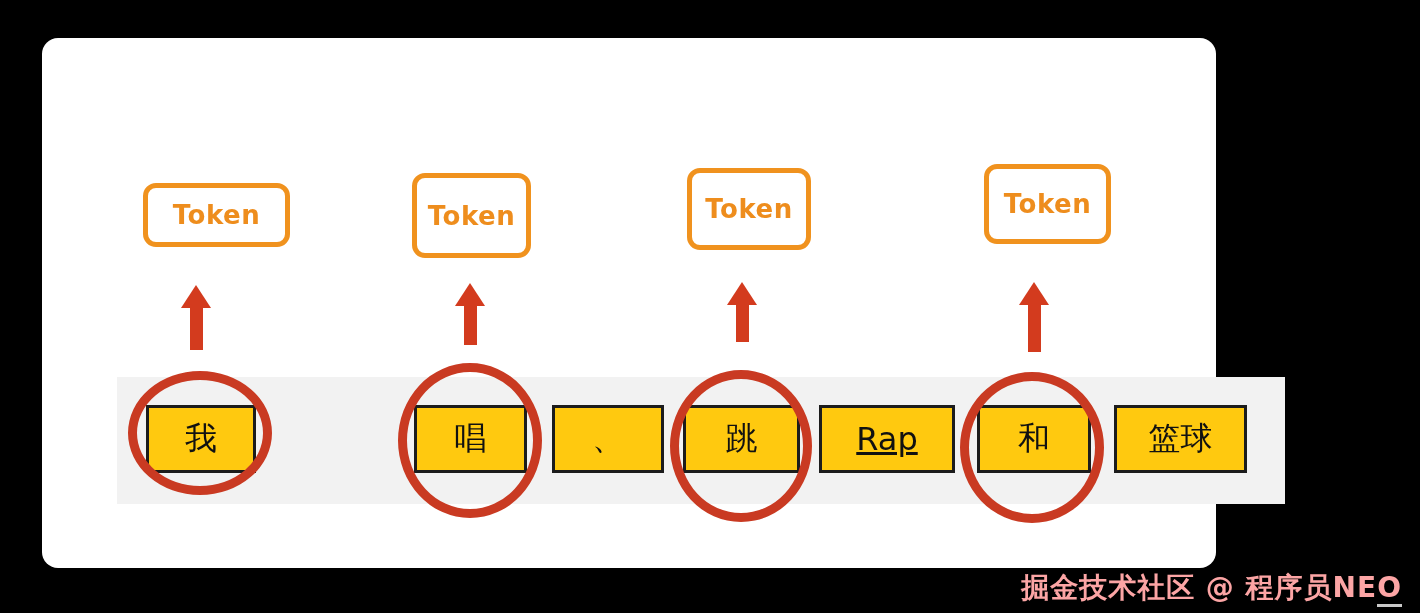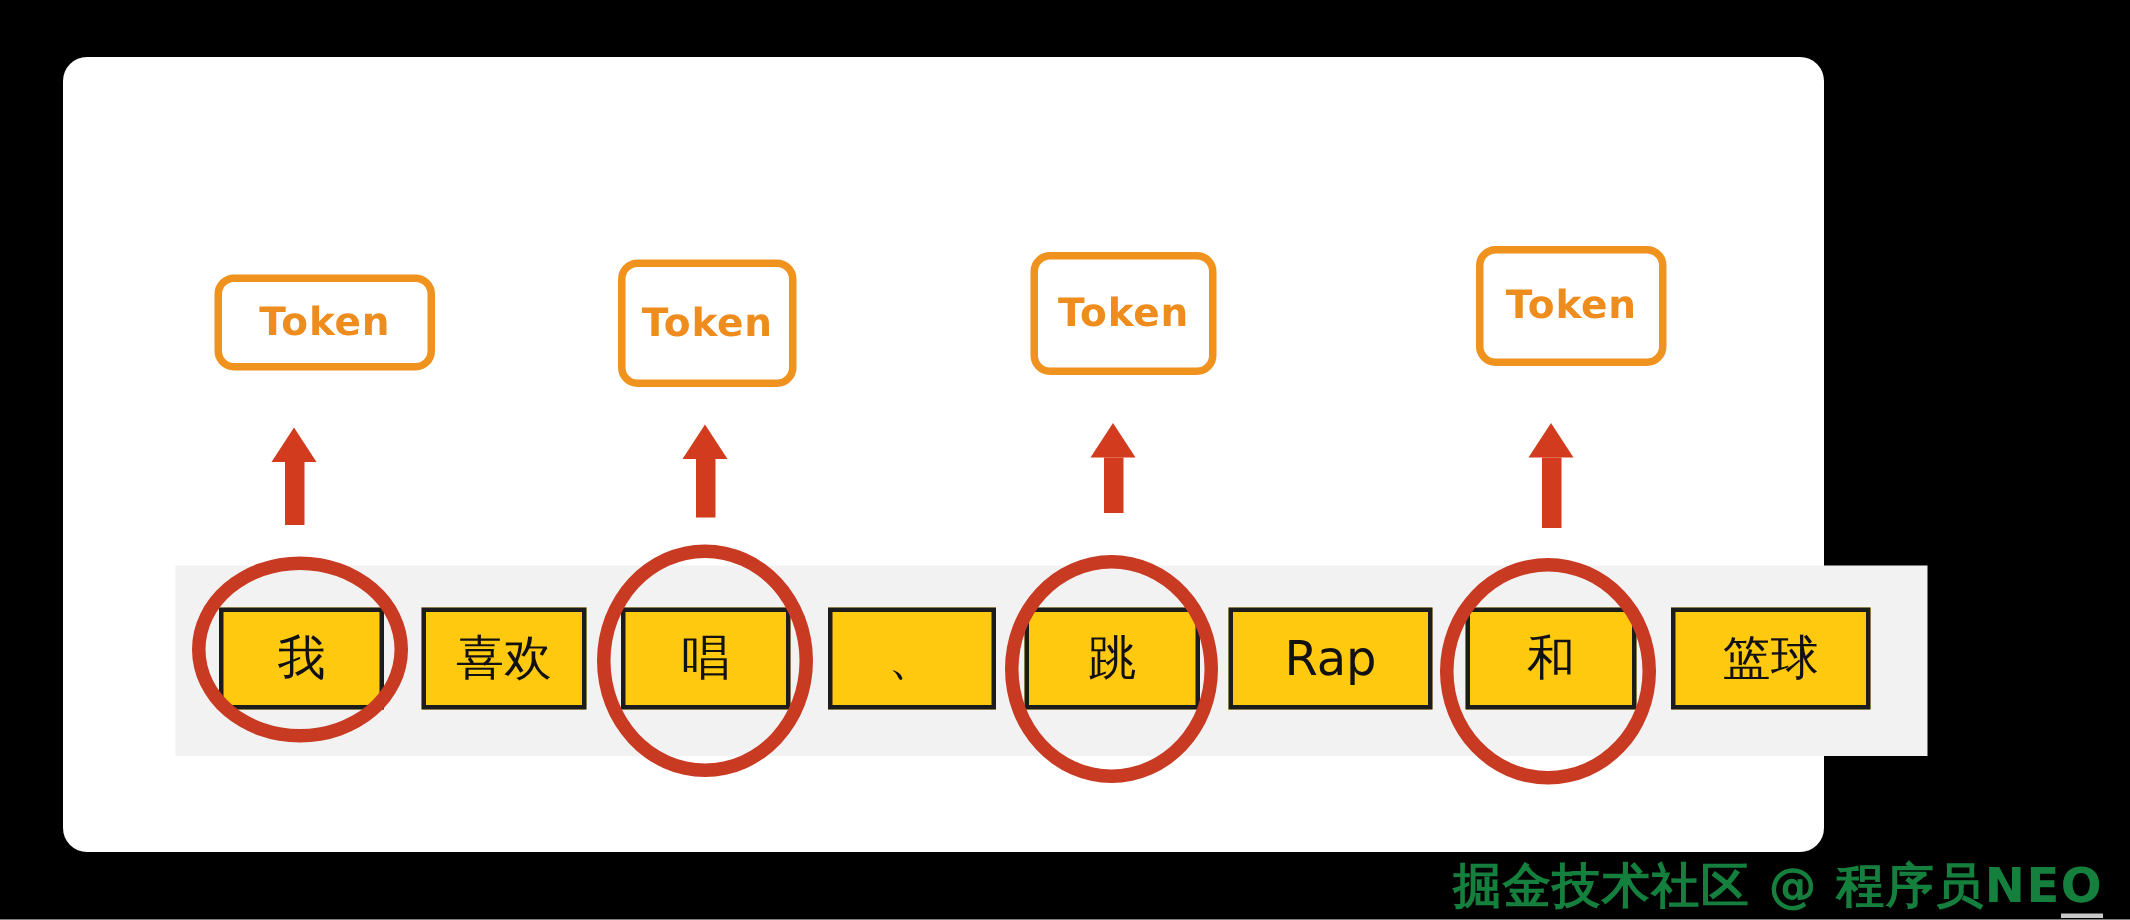--- a/index.html
+++ b/index.html
@@ -48,36 +48,36 @@
     position:absolute;top:367px;height:68px;box-sizing:border-box;
     background:#ffc90f;border:3px solid #1c1c1c;
     display:flex;align-items:center;justify-content:center;
     font-size:32px;color:#111111;z-index:2;
   }
   .c1{left:104px;width:110px;}
   .c2{left:239px;width:110px;}
   .c3{left:372px;width:113px;}
   .c4{left:510px;width:112px;}
   .c5{left:641px;width:117px;}
-  .c6{left:777px;width:136px;}
+  .c6{left:777px;width:136px;text-decoration:underline;}
   .c7{left:935px;width:114px;}
   .c8{left:1072px;width:133px;}
   
   .circle{
     position:absolute;box-sizing:border-box;border-radius:50%;
     border:9px solid #c93a22;background:transparent;z-index:5;
   }
   .ci1{left:86px; top:333px;width:144px;height:124px;}
   .ci2{left:356px;top:325px;width:144px;height:155px;}
   .ci3{left:628px;top:332px;width:142px;height:152px;}
   .ci4{left:918px;top:334px;width:144px;height:151px;}
   
   .watermark{
     position:absolute;top:569px;right:18px;z-index:10;
-    font-size:32px;font-weight:bold;color:#15803d;letter-spacing:1px;
+    font-size:28px;font-weight:bold;color:#fca5a5;letter-spacing:1px;
     white-space:nowrap;
   }
   .watermark .u{border-bottom:3px solid #c9c9c9;padding-bottom:0px;}
 </style>
 </head>
 <body>
 
 <div class="card">
 
   <div class="band"></div>
@@ -108,23 +108,20 @@
     <div class="shaft"></div>
   </div>
   <div class="arrow ar4">
     <div class="head"></div>
     <div class="shaft"></div>
   </div>
 
   <div class="cell c1">
     <span>我</span>
   </div>
-  <div class="cell c2">
-    <span>喜欢</span>
-  </div>
   <div class="cell c3">
     <span>唱</span>
   </div>
   <div class="cell c4">
     <span>、</span>
   </div>
   <div class="cell c5">
     <span>跳</span>
   </div>
   <div class="cell c6">

